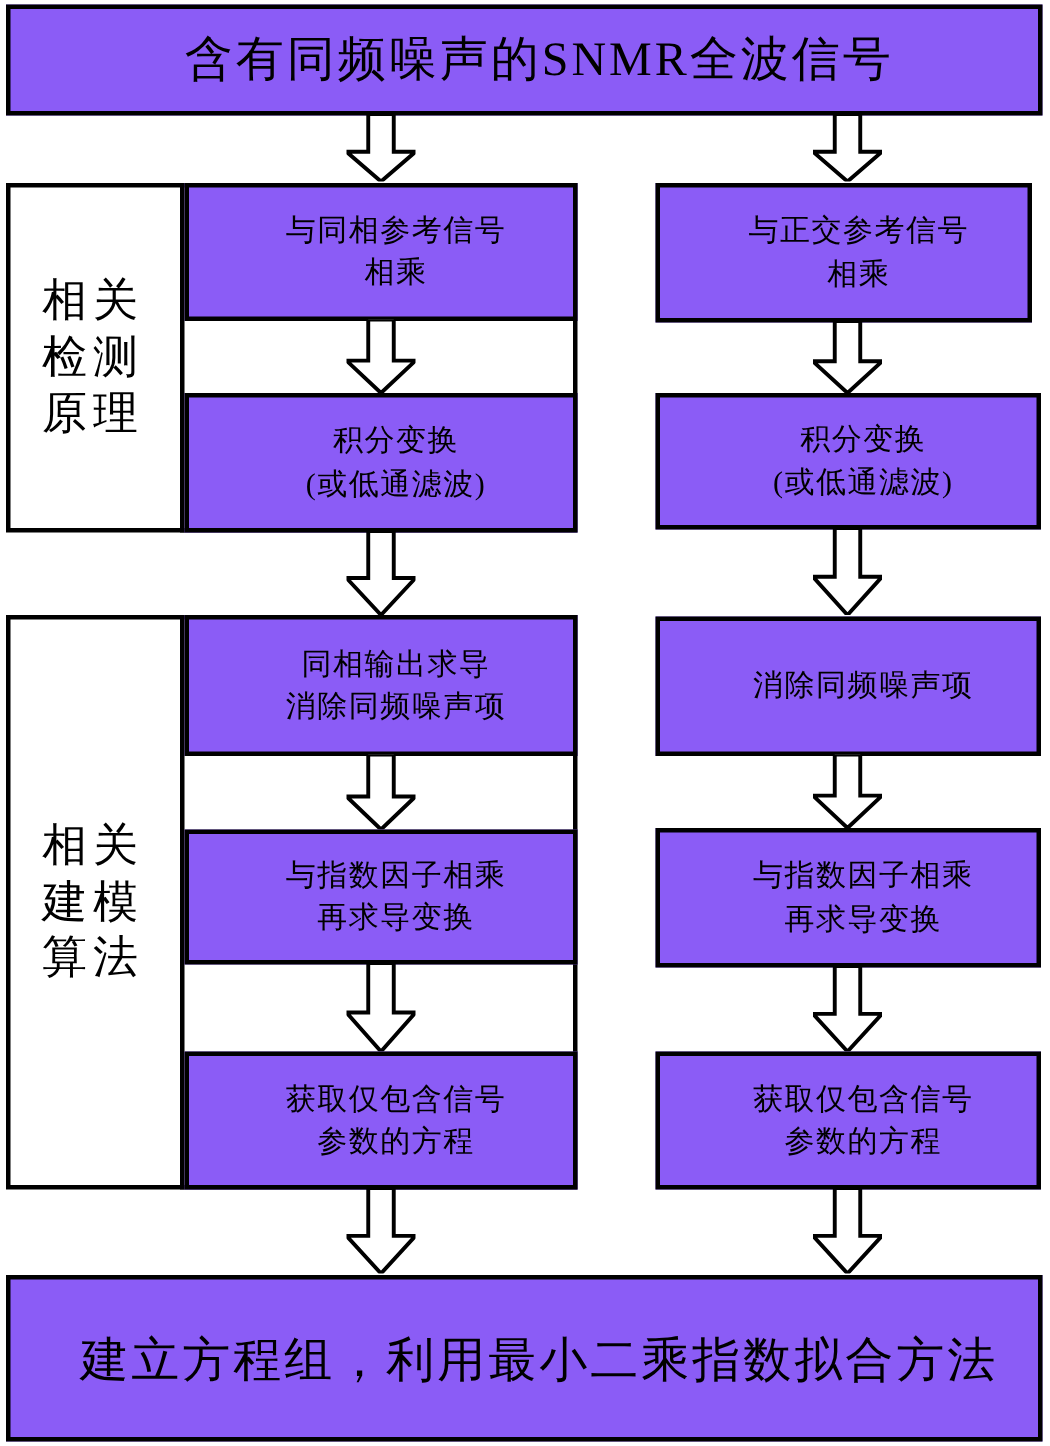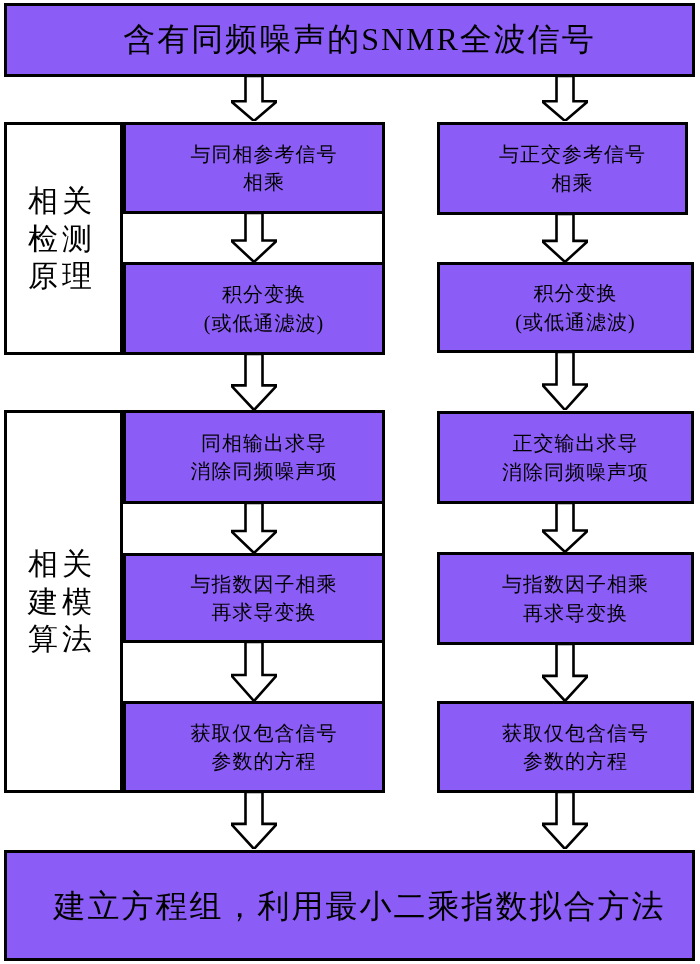--- a/index.html
+++ b/index.html
@@ -145,21 +145,20 @@
     <svg viewBox="0 0 46 50" preserveAspectRatio="none">
         <polygon points="14.5,0 31.5,0 31.5,28 46,28 23,50 0,28 14.5,28" fill="#ffffff" stroke="#000000" stroke-width="2.6" vector-effect="non-scaling-stroke"></polygon>
       </svg>
   </div>
   <div class="box mid-text" style="left:123px; top:701px; width:262px; height:92px;">
     <div>获取仅包含信号</div>
     <div>参数的方程</div>
   </div>
 
   <div class="box mid-text" style="left:437px; top:411px; width:257px; height:93px;">
-    <div>正交输出求导</div>
     <div>消除同频噪声项</div>
   </div>
   <div class="arrow" style="left:542px; top:503px; width:46px; height:49px;">
     <svg viewBox="0 0 46 50" preserveAspectRatio="none">
         <polygon points="14.5,0 31.5,0 31.5,28 46,28 23,50 0,28 14.5,28" fill="#ffffff" stroke="#000000" stroke-width="2.6" vector-effect="non-scaling-stroke"></polygon>
       </svg>
   </div>
   <div class="box mid-text" style="left:437px; top:552px; width:257px; height:93px;">
     <div>与指数因子相乘</div>
     <div>再求导变换</div>

